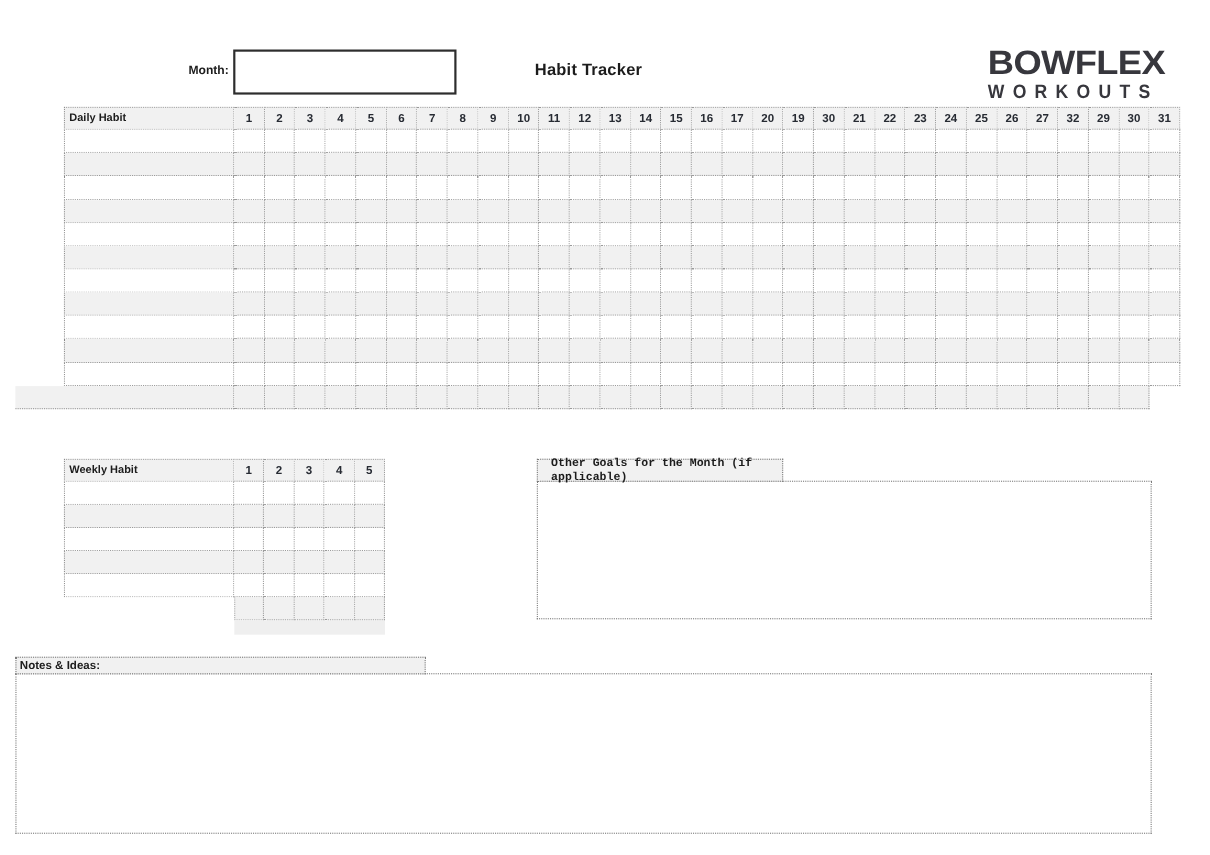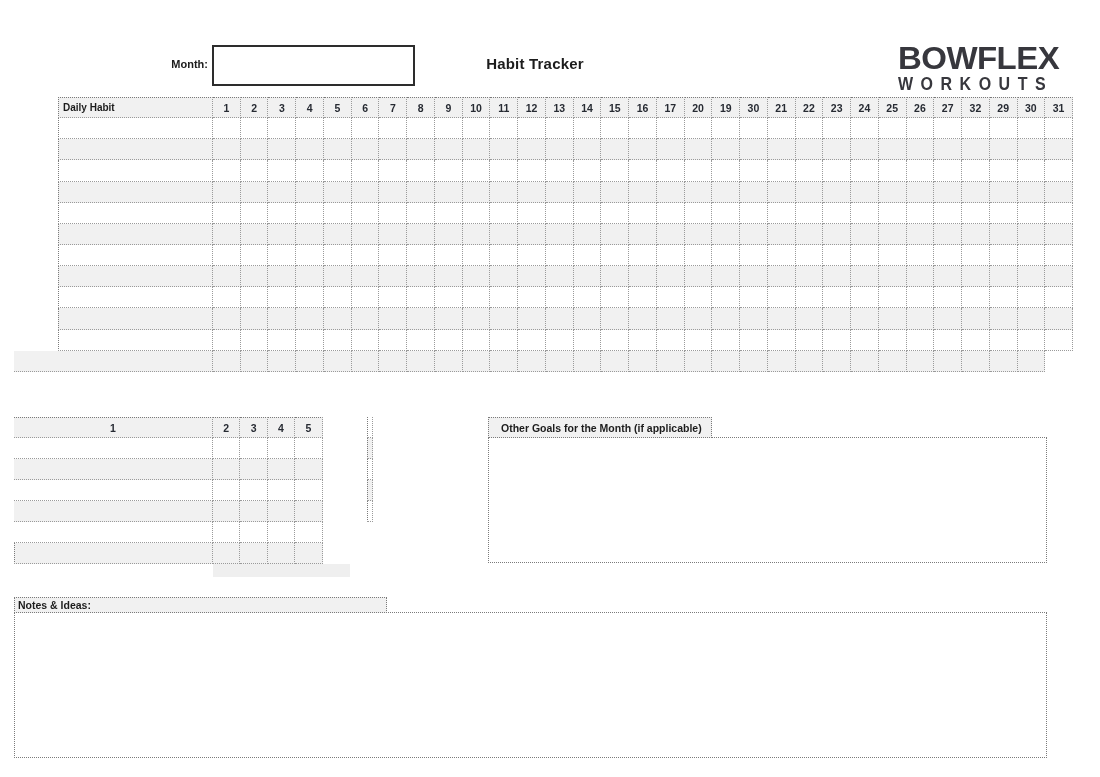--- a/index.html
+++ b/index.html
@@ -83,21 +83,21 @@
     background:var(--strip-gray);
   }
 
   
   .tab{
     box-sizing:border-box;background:var(--fill-gray);
     border:1px dotted var(--line-dark);
     display:flex;align-items:center;
     font-size:10.5px;font-weight:700;z-index:2;
   }
-  .goals-tab{left:488px;top:417px;width:224px;height:21px;padding-left:12px;}
+  .goals-tab{left:488px;top:417px;width:224px;height:21px;padding-left:12px;font-family:Liberation Mono, monospace;}
   .notes-tab{left:14px;top:597px;width:373px;height:16px;padding-left:3px;}
   .bigbox{
     box-sizing:border-box;background:#fff;
     border:1px dotted var(--line-dark);
     font-size:11px;padding:4px 6px;z-index:1;
   }
   .goals-box{left:488px;top:437px;width:559px;height:126px;}
   .notes-box{left:14px;top:612px;width:1033px;height:146px;}
 </style>
 </head>
@@ -523,20 +523,21 @@
     <div class="cell num gray"></div>
     <div class="cell num gray"></div>
     <div class="cell num gray"></div>
     <div class="cell num gray"></div>
     <div class="cell num gray"></div>
     <div class="cell num gray"></div>
     <div class="cell num gray"></div>
   </div>
 
 <div class="abs grid" id="weekly-grid">
+    <div class="cell label hdr bold gray">Weekly Habit</div>
     <div class="cell num hdr gray">1</div>
     <div class="cell num hdr gray">2</div>
     <div class="cell num hdr gray">3</div>
     <div class="cell num hdr gray">4</div>
     <div class="cell num hdr gray">5</div>
     <div class="cell label plain"></div>
     <div class="cell num"></div>
     <div class="cell num"></div>
     <div class="cell num"></div>
     <div class="cell num"></div>

